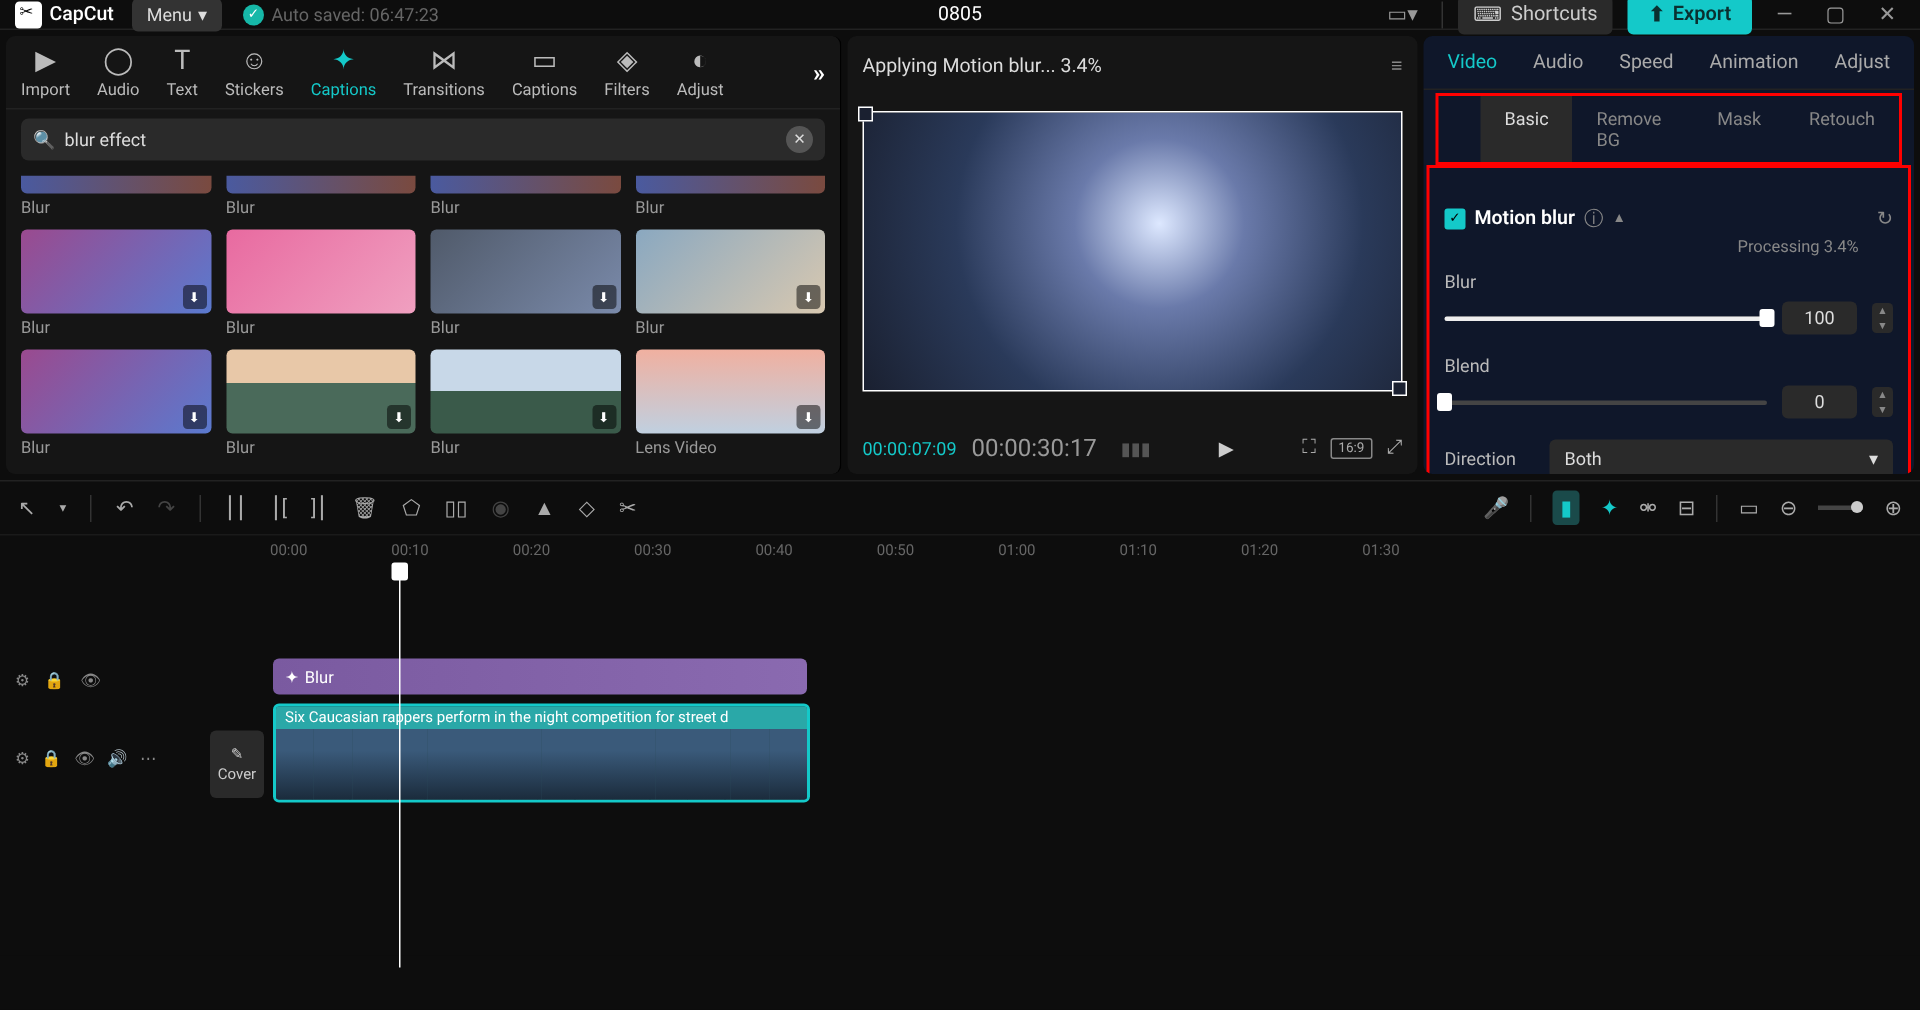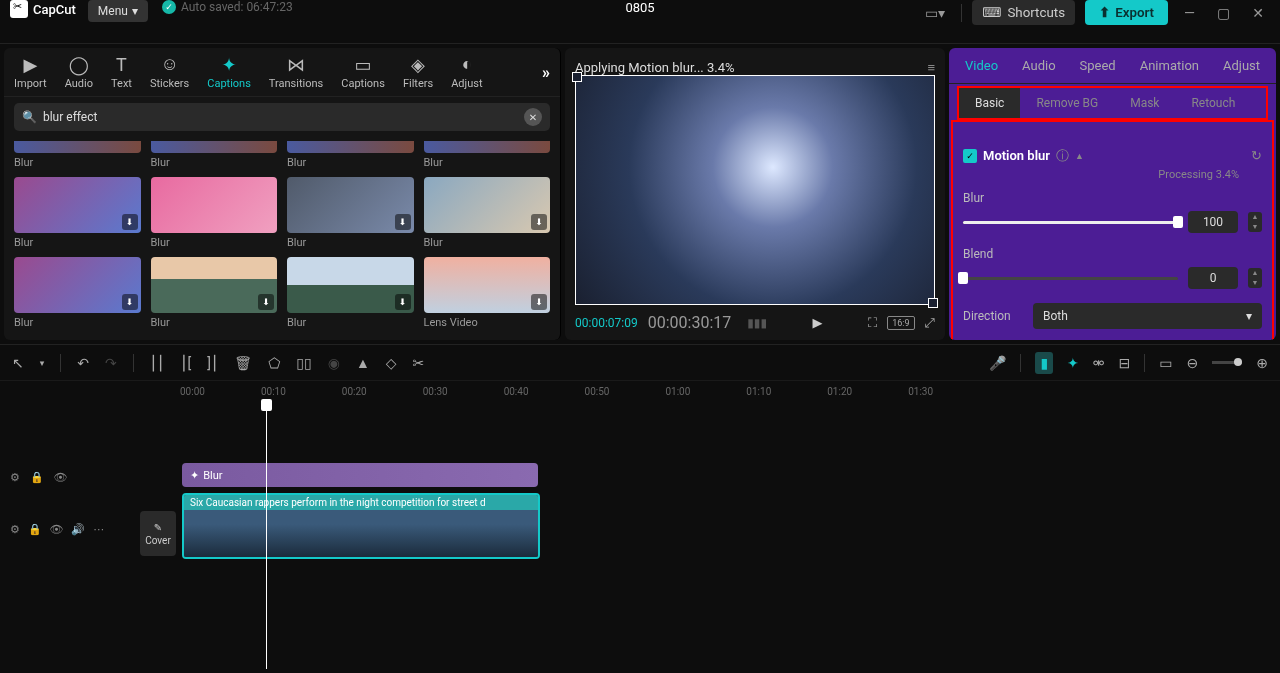--- a/index.html
+++ b/index.html
@@ -1,19 +1,19 @@
 <!DOCTYPE html>
 <html><head>
 <meta charset="utf-8">
 <style>
 * { margin: 0; padding: 0; box-sizing: border-box; font-family: -apple-system, BlinkMacSystemFont, 'Segoe UI', Roboto, sans-serif; }
 body { background: #0d0d0d; color: #aaa; font-size: 12px; overflow: hidden; width: 1280px; height: 673px; }
 
 
-.topbar { height: 44px; background: #0d0d0d; display: flex; align-items: flex-start; padding: 0 10px; border-bottom: 1px solid #222; }
+.topbar { height: 20px; background: #0d0d0d; display: flex; align-items: center; padding: 0 10px; border-bottom: 1px solid #222; }
 .logo { display: flex; align-items: center; gap: 5px; color: #fff; font-weight: 500; font-size: 13px; }
 .logo-icon { width: 18px; height: 18px; background: #fff; border-radius: 3px; display: inline-block; position: relative; }
 .logo-icon::after { content: "✂"; position: absolute; color: #000; font-size: 11px; left: 3px; top: 0; }
 .menu-btn { background: #333; border: none; color: #ddd; padding: 4px 10px; border-radius: 4px; margin-left: 12px; cursor: pointer; font-size: 12px; display:flex; align-items:center; gap:4px; }
 .autosave { margin-left: 14px; color: #666; display: flex; align-items: center; gap: 5px; }
 .check-circle { width: 14px; height: 14px; border-radius: 50%; background: #16b8a8; color: #fff; font-size: 9px; display: flex; align-items: center; justify-content: center; }
 .project-name { position: absolute; left: 50%; transform: translateX(-50%); color: #fff; font-size: 13px; }
 .topbar-right { margin-left: auto; display: flex; align-items: center; gap: 10px; }
 .shortcuts-btn { background: #2a2a2a; border: none; color: #ccc; padding: 5px 10px; border-radius: 4px; cursor: pointer; display:flex; align-items:center; gap:6px; }
 .export-btn { background: #14c9c9; border: none; color: #0a3030; padding: 5px 14px; border-radius: 4px; cursor: pointer; font-weight: 600; display:flex; align-items:center; gap:5px; }
@@ -50,39 +50,39 @@
 .effect-thumb.t4 { background: linear-gradient(135deg,#505a6a,#7a8aaa); }
 .effect-thumb.t5 { background: linear-gradient(135deg,#8aa8c0,#d8c8b0); }
 .effect-thumb.t6 { background: linear-gradient(180deg,#e8c8a8 40%,#4a6a5a 40%); }
 .effect-thumb.t7 { background: linear-gradient(180deg,#c8d8e8 50%,#3a5a4a 50%); }
 .effect-thumb.t8 { background: linear-gradient(180deg,#f0b0a0,#c0d0e0); }
 .dl-icon { position: absolute; bottom: 3px; right: 3px; width: 16px; height: 16px; background: rgba(0,0,0,.5); border-radius: 3px; color: #fff; font-size: 9px; display: flex; align-items:center; justify-content:center; }
 .effect-label { color: #999; font-size: 11px; margin-top: 3px; }
 
 
 .preview-panel { width: 380px; background: #151515; margin:4px 0; border-radius:6px; display: flex; flex-direction: column; padding: 8px 10px; }
-.preview-header { display: flex; align-items: center; justify-content: space-between; color: #ddd; font-size: 13px; padding: 4px 0 0; }
+.preview-header { display: flex; align-items: center; justify-content: space-between; color: #ddd; font-size: 13px; padding: 4px 0 22px; }
 .preview-menu { color: #888; cursor: pointer; }
 .preview-video { flex: 1; background: radial-gradient(circle at 55% 40%, #dde8ff 0%, #6a7aaa 25%, #2a3a5a 60%, #1a2030 100%); border: 1px solid #fff; position: relative; }
 .preview-video::before, .preview-video::after { content:""; position:absolute; width:8px; height:8px; border:1px solid #fff; background:#1a2030; }
 .preview-video::before { top:-4px; left:-4px; }
 .preview-video::after { bottom:-4px; right:-4px; }
-.preview-controls { display: flex; align-items: center; gap: 10px; padding-top: 8px; }
+.preview-controls { display: flex; align-items: center; gap: 10px; padding-top: 28px; }
 .timecode { color: #14c9c9; font-size: 12px; }
 .duration { color: #999; font-size: 16px; }
 .play-ctrl { margin-left: auto; display: flex; align-items: center; gap: 12px; color: #ccc; }
 .play-btn { cursor: pointer; font-size:13px; }
 .ratio-badge { border: 1px solid #888; padding: 1px 4px; font-size: 9px; border-radius: 2px; }
 
 
-.right-panel { flex: 1; background: #4c1d95; margin:4px; border-radius:6px; display: flex; flex-direction: column; overflow:hidden; }
+.right-panel { flex: 1; background: #0f172a; margin:4px; border-radius:6px; display: flex; flex-direction: column; overflow:hidden; }
 .prop-tabs { display: flex; border-bottom: 1px solid #222; padding: 0 4px; }
 .prop-tab { padding: 10px 12px; color: #aaa; cursor: pointer; font-size: 13px; }
 .prop-tab.active { color: #14c9c9; }
-.sub-tabs-wrap { border: 2px solid #ff0000; margin: 2px 8px 0; }
+.sub-tabs-wrap { border: 2px solid #ff0000; margin: 2px 8px 0; padding-left: 28px; }
 .sub-tabs { display: flex; }
 .sub-tab { padding: 8px 16px; color: #888; cursor: pointer; font-size: 12px; }
 .sub-tab.active { background: #2a2a2a; color: #ddd; }
 
 .props-box { border: 2px solid #ff0000; margin: 0 2px; padding: 8px 10px; }
 .prop-header { display: flex; align-items: center; gap: 6px; color: #fff; font-size: 13px; margin-bottom: 10px; }
 .prop-check { width: 14px; height: 14px; background: #14c9c9; border-radius: 2px; display:flex; align-items:center; justify-content:center; color:#000; font-size:9px;}
 .prop-processing { margin-left: auto; color: #888; font-size: 11px; margin-top: 38px; }
 .reset-icon { color:#888; cursor:pointer; margin-left:6px; }
 

